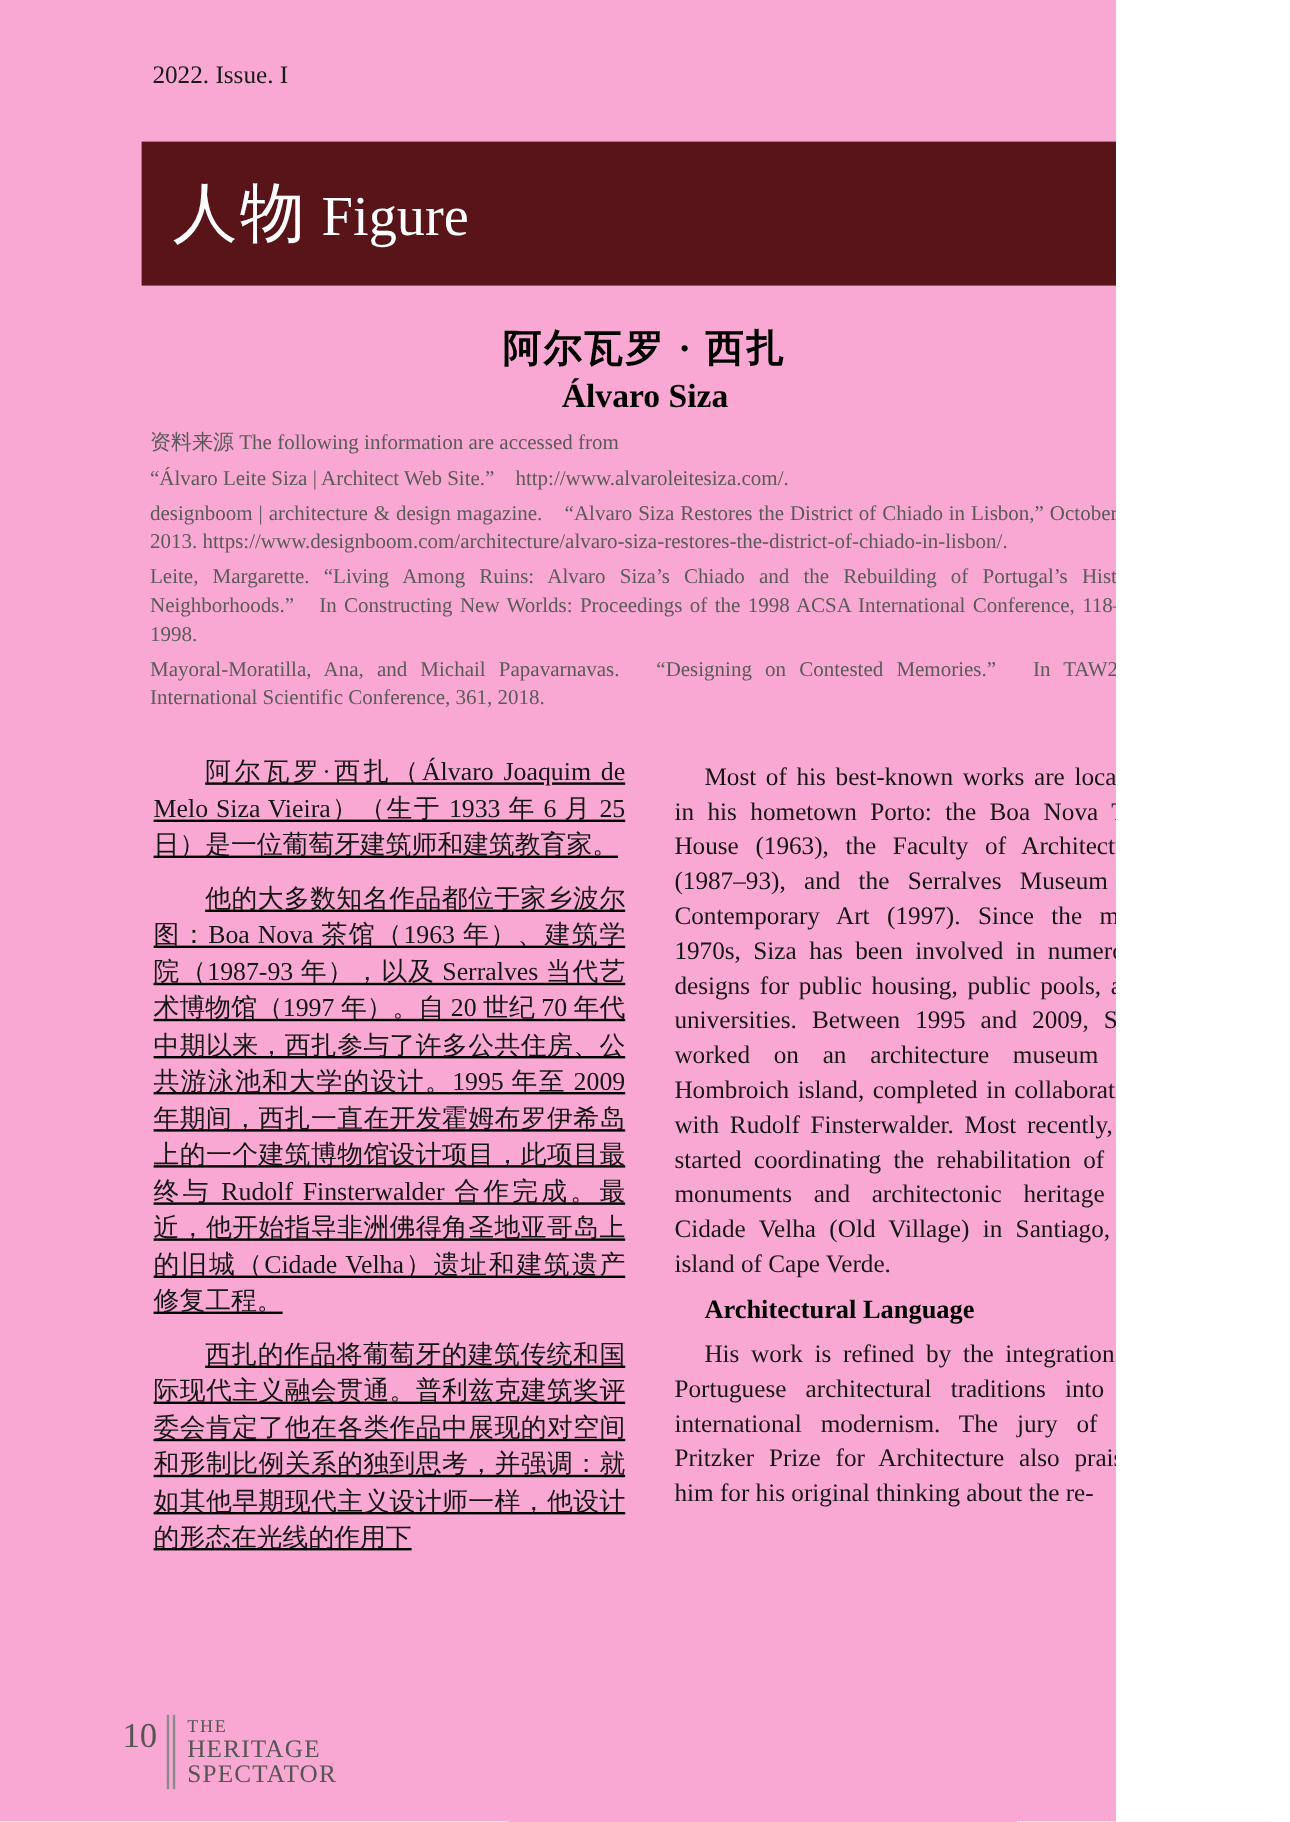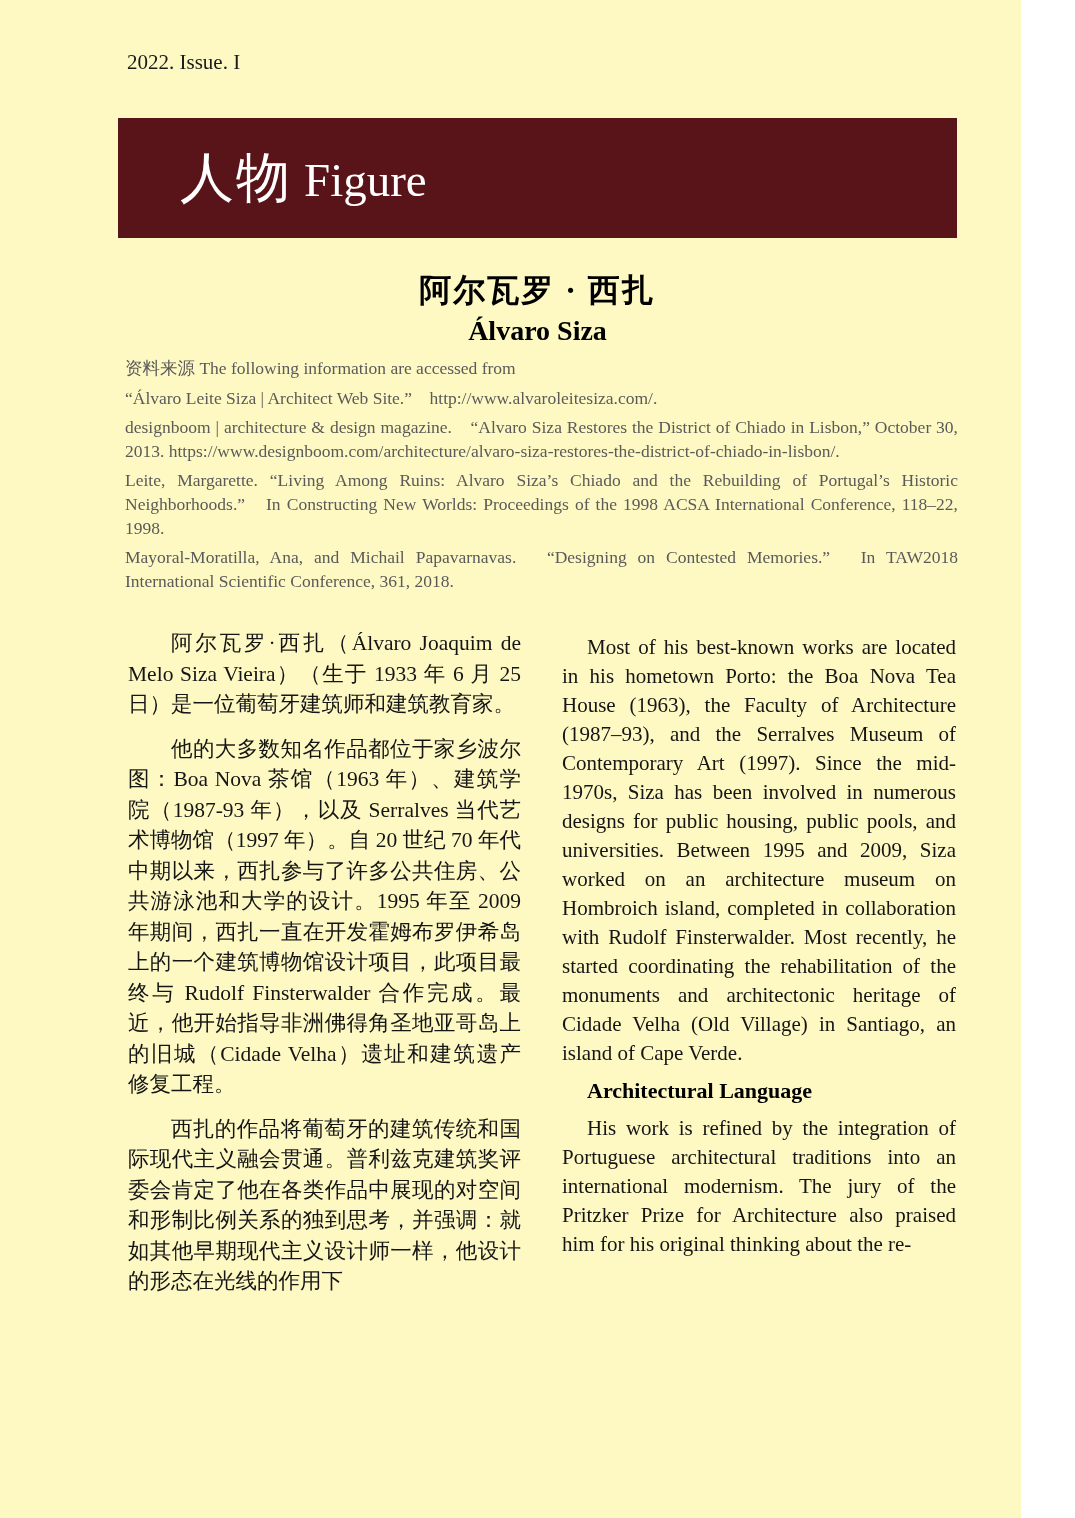--- a/index.html
+++ b/index.html
@@ -1,50 +1,50 @@
 <!DOCTYPE html>
 <html><head>
 <meta charset="utf-8">
 <style>
   html,body { margin:0; padding:0; background:#ffffff; }
   .page {
-    position:relative; width:1021px; height:1518px; background:#fef9c3;
+    position:relative; width:930px; height:1518px; background:#f9a8d4;
     font-family:"Liberation Serif","DejaVu Serif",serif; overflow:hidden;
   }
   .issue {
     position:absolute; left:127px; top:50px;
     font-size:21px; color:#1a1a1a;
   }
   .banner {
     position:absolute; left:118px; top:118px; width:839px; height:120px;
     background:#581419;
   }
   .banner-line {
     position:absolute; left:26px; top:50%; transform:translateY(-50%);
     white-space:nowrap; color:#ffffff;
   }
-  .banner-zh { font-size:54px; letter-spacing:2px;margin-left:36px; }
+  .banner-zh { font-size:54px; letter-spacing:2px; }
   .banner-en { font-size:47px; margin-left:12px; }
   .title-zh {
     position:absolute; left:118px; top:269px; width:839px; text-align:center;
     font-size:32px; font-weight:bold; color:#000; letter-spacing:2px;
   }
   .title-en {
     position:absolute; left:118px; top:315px; width:839px; text-align:center;
     font-size:28px; font-weight:bold; color:#000;
   }
   .sources {
     position:absolute; left:125px; top:356px; width:833px; color:#5a5a5a;
   }
   .src {
     font-size:17.5px; line-height:24px; margin:0 0 5px 0;
     text-align:justify; overflow-wrap:anywhere;
   }
   .src.intro { margin-bottom:6px; }
-  .col-left  { position:absolute; left:128px; top:628px; width:393px; }
+  .col-left  { position:absolute; left:128px; top:628px; width:393px;text-decoration:underline; }
   .col-right { position:absolute; left:562px; top:633px; width:394px; }
   .col-left p {
     font-size:21.5px; line-height:30.5px; margin:0 0 14px 0;
     text-align:justify; text-indent:2em; color:#151515;
   }
   .zh-heading {
     font-family:"Liberation Sans","DejaVu Sans",sans-serif;
     font-size:24px; font-weight:bold; color:#000;
     margin:12px 0 14px 0; text-indent:42px;
   }
@@ -100,14 +100,23 @@
     <p>他的大多数知名作品都位于家乡波尔图：Boa Nova 茶馆（1963 年）、建筑学院（1987-93 年），以及 Serralves 当代艺术博物馆（1997 年）。自 20 世纪 70 年代中期以来，西扎参与了许多公共住房、公共游泳池和大学的设计。1995 年至 2009 年期间，西扎一直在开发霍姆布罗伊希岛上的一个建筑博物馆设计项目，此项目最终与 Rudolf Finsterwalder 合作完成。最近，他开始指导非洲佛得角圣地亚哥岛上的旧城（Cidade Velha）遗址和建筑遗产修复工程。</p>
     <p>西扎的作品将葡萄牙的建筑传统和国际现代主义融会贯通。普利兹克建筑奖评委会肯定了他在各类作品中展现的对空间和形制比例关系的独到思考，并强调：就如其他早期现代主义设计师一样，他设计的形态在光线的作用下</p>
   </div>
 
   <div class="col-right">
     <p>Most of his best-known works are located in his hometown Porto: the Boa Nova Tea House (1963), the Faculty of Architecture (1987–93), and the Serralves Museum of Contemporary Art (1997). Since the mid-1970s, Siza has been involved in numerous designs for public housing, public pools, and universities. Between 1995 and 2009, Siza worked on an architecture museum on Hombroich island, completed in collaboration with Rudolf Finsterwalder. Most recently, he started coordinating the rehabilitation of the monuments and architectonic heritage of Cidade Velha (Old Village) in Santiago, an island of Cape Verde.</p>
     <h3 class="en-heading">Architectural Language</h3>
     <p>His work is refined by the integration of Portuguese architectural traditions into an international modernism. The jury of the Pritzker Prize for Architecture also praised him for his original thinking about the re-</p>
   </div>
 
+  <div class="footer">
+    <span class="pageno">10</span>
+    <span class="bars"></span>
+    <div class="journal">
+      <div class="j1">THE</div>
+      <div class="j2">HERITAGE</div>
+      <div class="j3">SPECTATOR</div>
+    </div>
+  </div>
 
 </div>
 
 </body></html>

